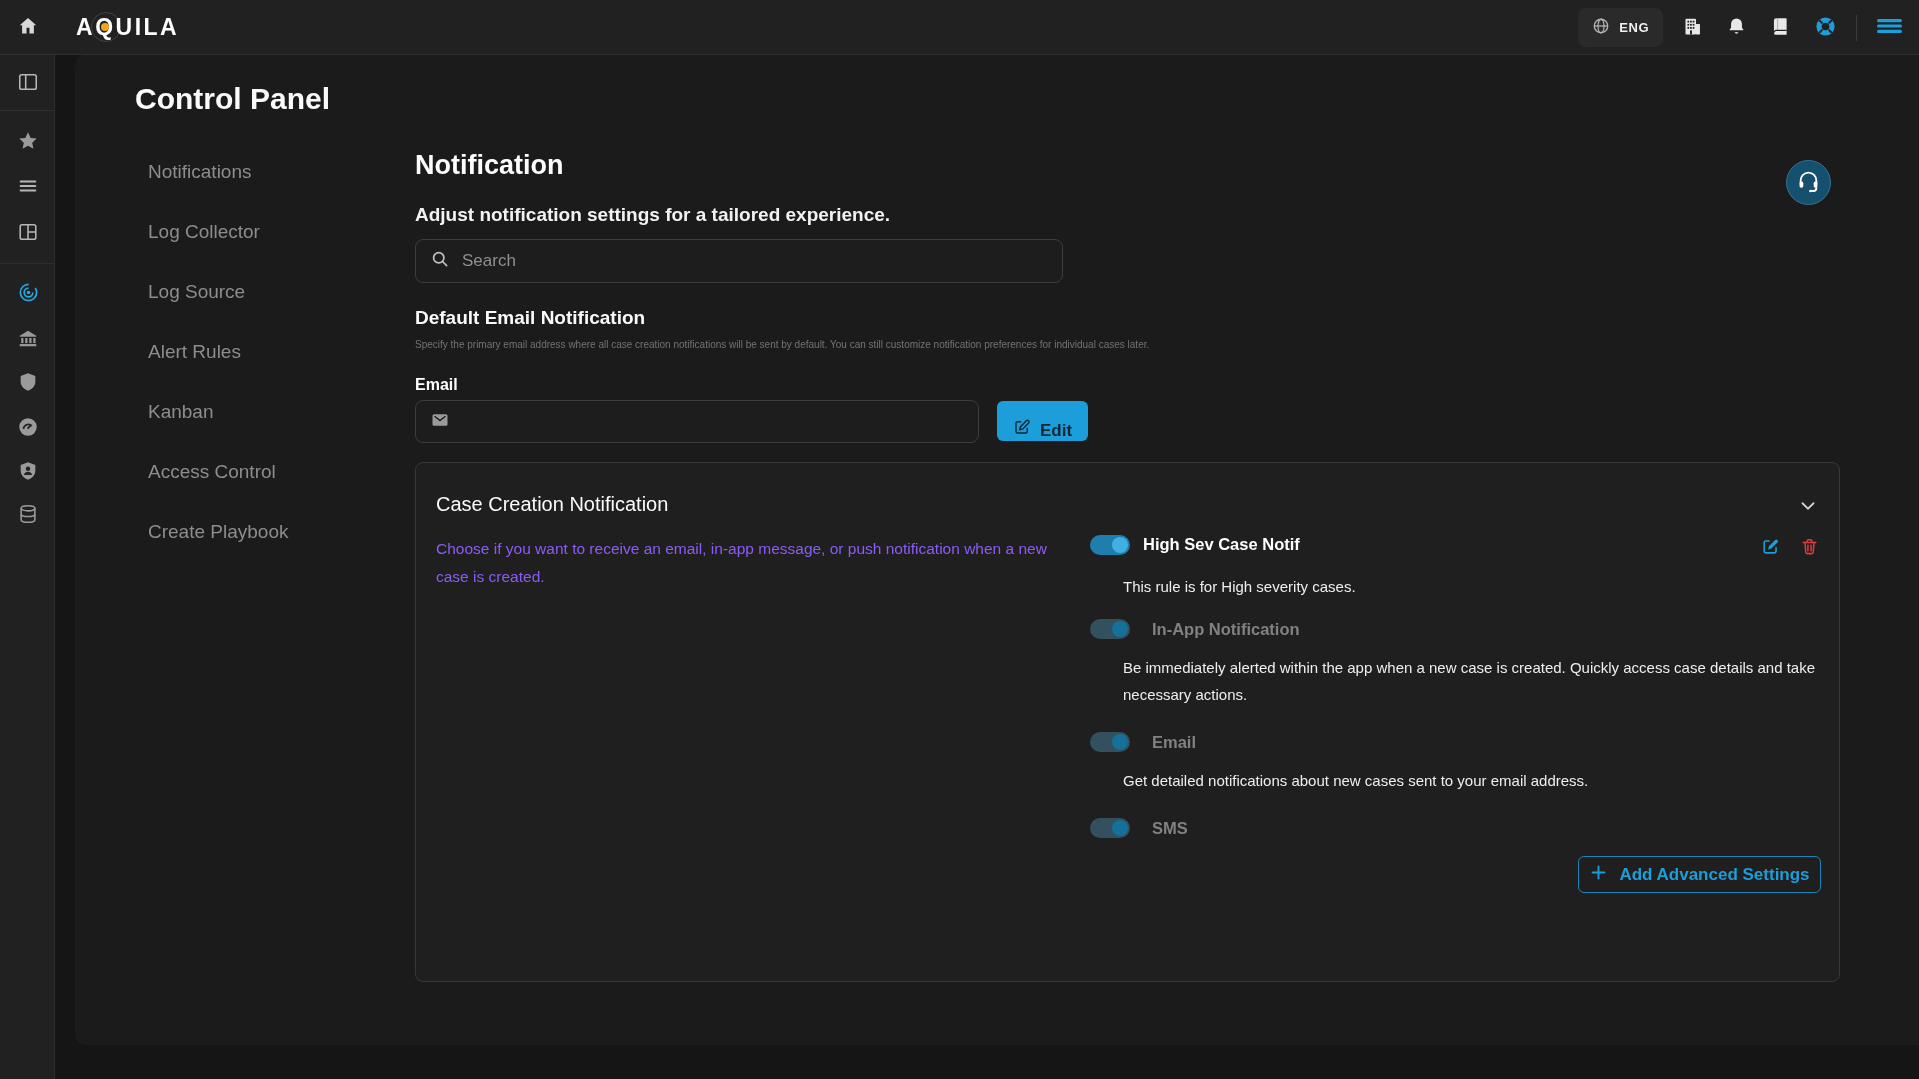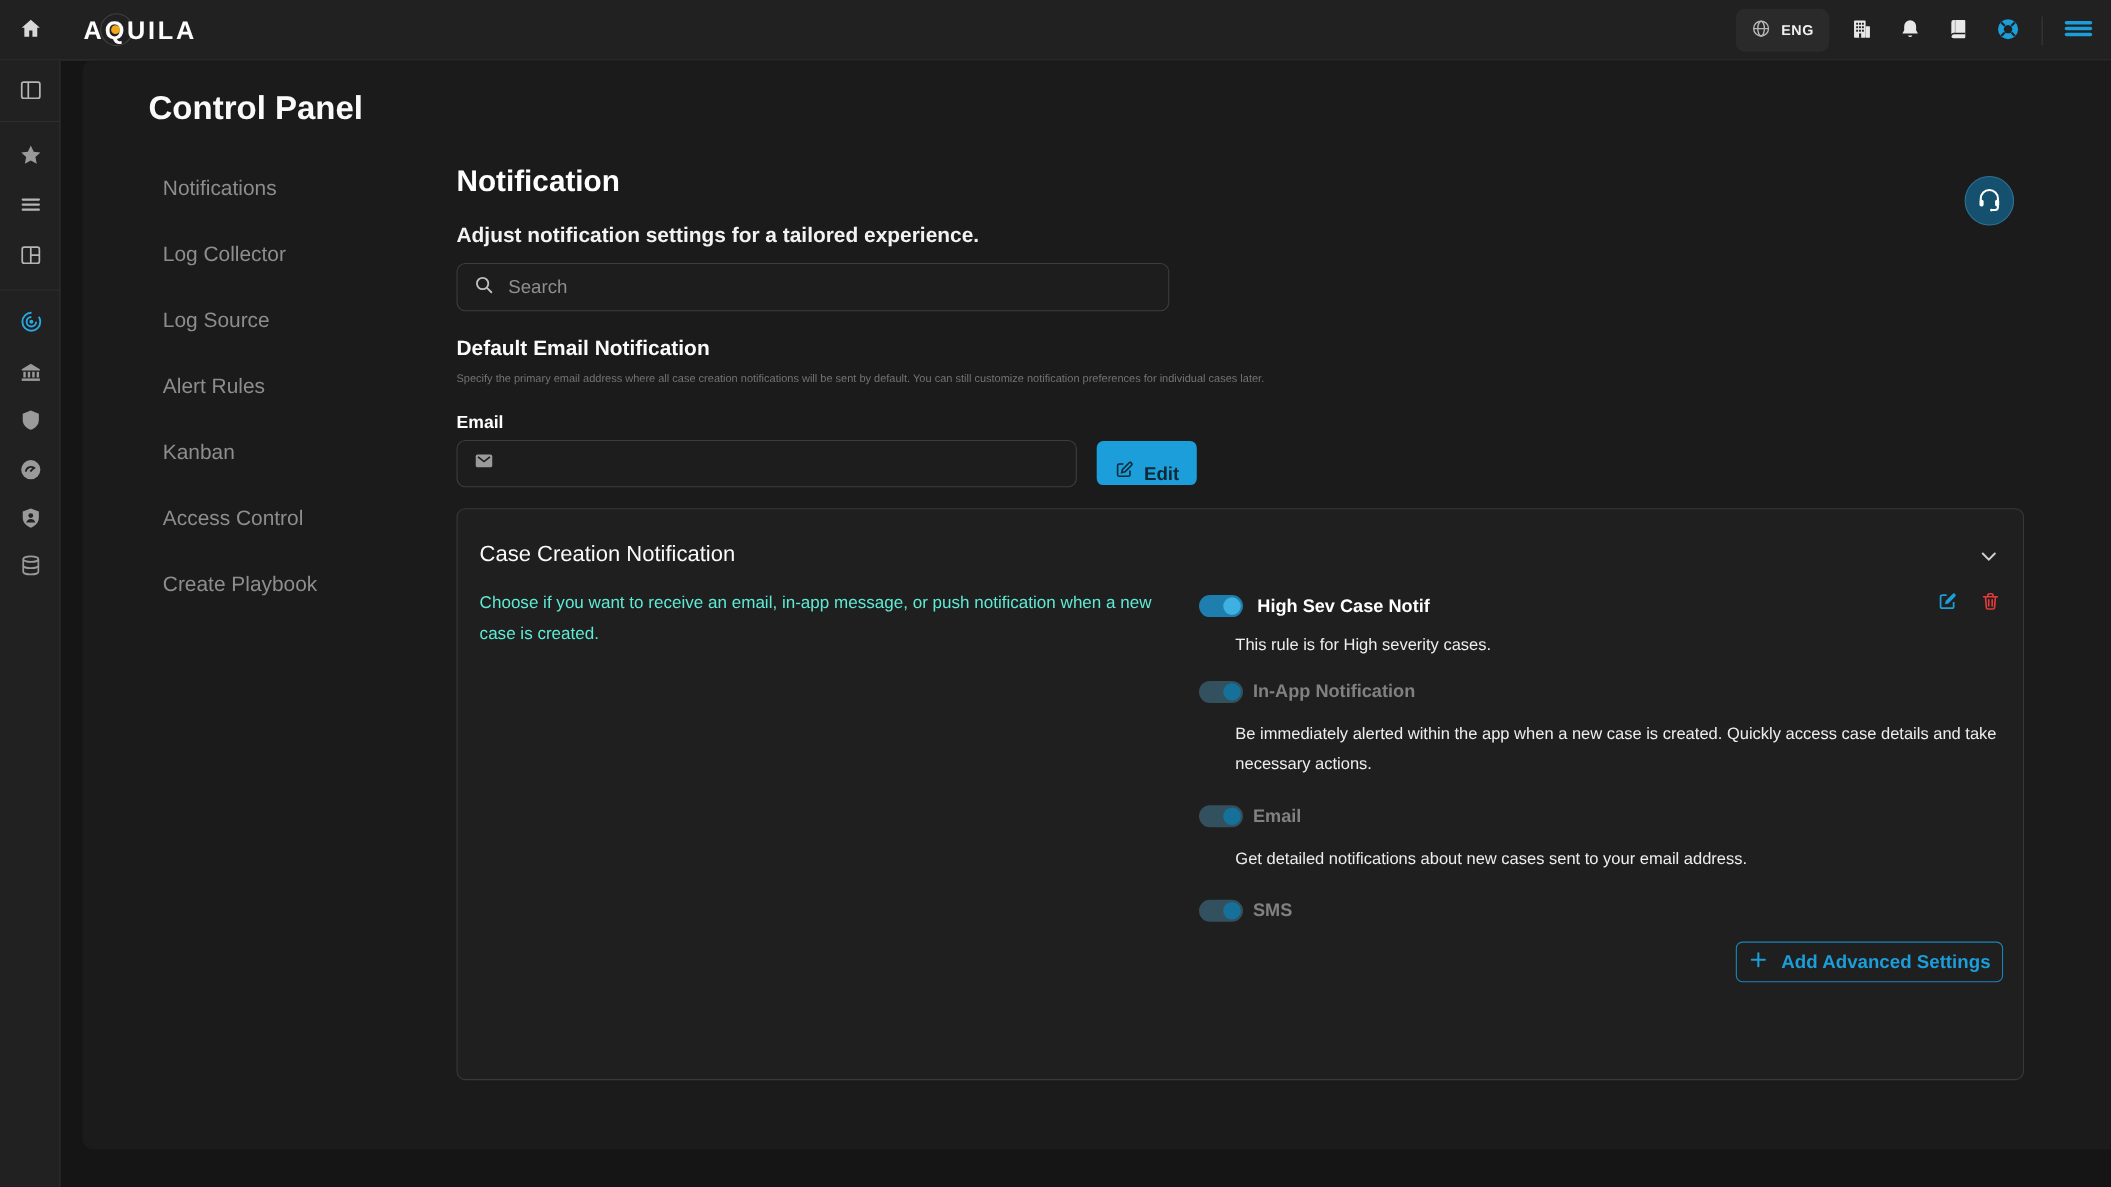--- a/index.html
+++ b/index.html
@@ -45,39 +45,39 @@
   .email-label { position:absolute; left:415px; top:376px; font-size:16px; font-weight:700; color:#ffffff; }
   .email-box { position:absolute; left:415px; top:400px; width:564px; height:43px; background:#1d1d1d; border:1px solid #3d3d3d; border-radius:8px; display:flex; align-items:center; }
   .email-box svg { margin-left:14px; flex:none; }
   .email-box input { flex:1; background:transparent; border:none; outline:none; color:#dddddd; font-size:16px; padding:0 12px; font-family:"Liberation Sans", sans-serif; }
   .edit-btn { position:absolute; left:997px; top:401px; width:91px; height:40px; background:#1b9ed9; border:none; border-radius:6px; display:flex; align-items:flex-end; justify-content:center; gap:9px; cursor:pointer; color:#0e2836; font-size:17px; font-weight:600; font-family:"Liberation Sans", sans-serif; }
 
   
   .card { position:absolute; left:415px; top:462px; width:1425px; height:520px; background:#1f1f1f; border:1px solid #383838; border-radius:8px; }
   .card-title { position:absolute; left:20px; top:30px; font-size:20px; font-weight:500; color:#fafafa;text-align:right; }
   .card-chevron { position:absolute; right:18px; top:30px; background:none; border:none; cursor:pointer; padding:2px; }
-  .card-desc { position:absolute; left:20px; top:72px; width:640px; font-size:15.5px; line-height:28px; color:#5eead4; }
+  .card-desc { position:absolute; left:20px; top:72px; width:640px; font-size:15.5px; line-height:28px; color:#8b5cf6; }
   .right-col { position:absolute; left:674px; top:60px; right:18px; }
 
-  .rule-row { display:flex; align-items:flex-end; margin-top:12px; }
+  .rule-row { display:flex; align-items:flex-start; margin-top:12px; }
   .rule-row .spacer { flex:1; }
   .rule-label { margin-left:13px; font-size:16.5px; font-weight:700; color:#ffffff; }
   .rule-desc { margin:17px 0 0 33px; font-size:15px; color:#eeeeee; }
   .mini-btn { background:none; border:none; cursor:pointer; padding:2px; margin-left:16px; display:flex; }
 
   .toggle { position:relative; width:40px; height:20px; border-radius:10px; flex:none; cursor:pointer; }
   .toggle .knob { position:absolute; top:2px; width:16px; height:16px; border-radius:50%; }
   .toggle.on { background:#1e7fae; }
   .toggle.on .knob { right:2px; background:#3fb0e2; }
   .toggle.muted { background:#33505e; }
   .toggle.muted .knob { right:2px; background:#16719a; }
 
   .channel { margin-top:24px; }
   .channel-row { display:flex; align-items:center; }
-  .channel-label { margin-left:9px; font-size:16.5px; font-weight:700; color:#818181; }
+  .channel-label { margin-left:22px; font-size:16.5px; font-weight:700; color:#818181; }
   .channel-desc { margin:15px 0 0 33px; width:705px; font-size:15px; line-height:27px; color:#eeeeee; }
 
   .add-row { display:flex; justify-content:flex-end; margin-top:18px; }
   .add-btn { display:flex; align-items:center; justify-content:center; gap:11px; width:243px; height:37px; background:transparent; border:1px solid #1a85b8; border-radius:6px; color:#1b9ed9; font-size:17px; font-weight:600; cursor:pointer; font-family:"Liberation Sans", sans-serif; }
 
   .assist-fab { position:absolute; left:1786px; top:160px; width:45px; height:45px; border-radius:50%; background:#15516f; border:1px solid #2e7296; display:flex; align-items:center; justify-content:center; cursor:pointer; }
 </style>
 </head>
 <body>
 

